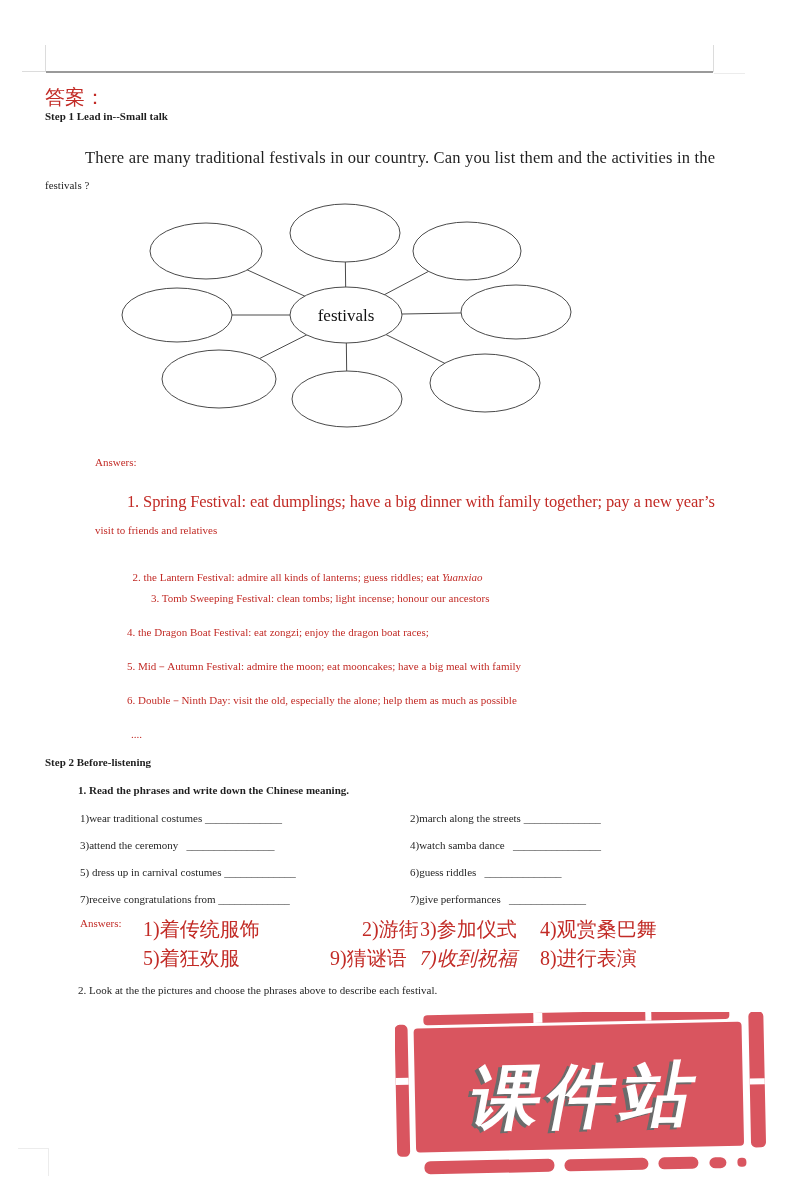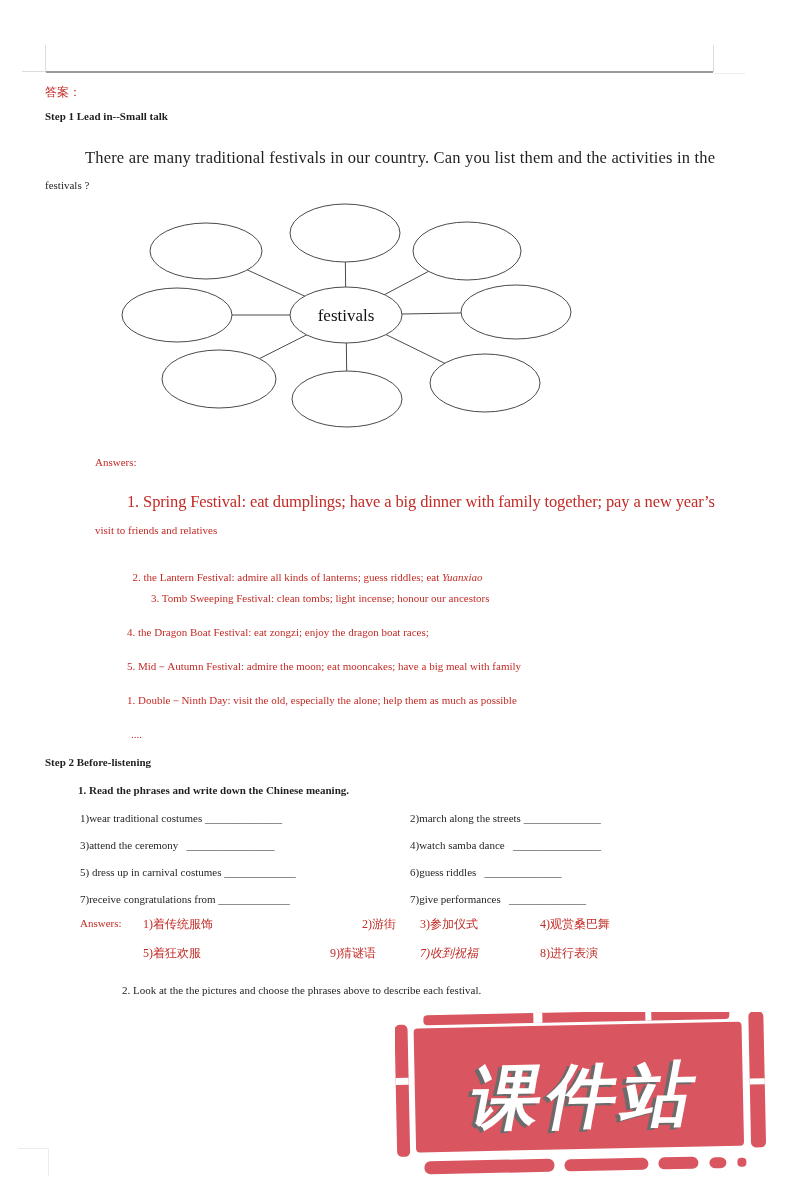--- a/index.html
+++ b/index.html
@@ -6,21 +6,21 @@
   html,body { background:#ffffff; }
   body {
     width:800px; height:1200px; position:relative; overflow:hidden;
     font-family:"Liberation Serif","DejaVu Serif",serif;
     color:#1f1f1f;
   }
   .abs { position:absolute; }
   .txt { font-size:11px; line-height:1.2; white-space:pre; }
   .bold { font-weight:bold; }
   .red  { color:#c22b26; }
-  .cjk  { font-size:12px; }
+  .cjk  { font-size:20px; }
   
   .edge-main { height:2px; background:#9a9a9a; }
   .edge-light { background:#dcdcdc; }
   .edge-faint { background:#ececec; }
   svg text { font-family:"Liberation Serif","DejaVu Serif",serif; }
   .stamp-text { font-family:"Liberation Sans","DejaVu Sans",sans-serif; }
 </style>
 </head>
 <body>
 
@@ -72,21 +72,21 @@
   <text x="32" y="18" font-size="16.5" fill="#c22b26" textLength="588" lengthAdjust="spacing">1. Spring Festival: eat dumplings; have a big dinner with family together; pay a new year’s</text>
 </svg>
 <div class="abs txt red" style="left:95px; top:524px;">visit to friends and relatives</div>
 
 <div class="abs txt red" style="left:127px; top:558px;">
   <span>2. the Lantern Festival: admire all kinds of lanterns; guess riddles; eat </span><i>Yuanxiao</i>
 </div>
 <div class="abs txt red" style="left:127px; top:592px;margin-left:24px;">3. Tomb Sweeping Festival: clean tombs; light incense; honour our ancestors</div>
 <div class="abs txt red" style="left:127px; top:626px;">4. the Dragon Boat Festival: eat zongzi; enjoy the dragon boat races;</div>
 <div class="abs txt red" style="left:127px; top:660px;">5. Mid－Autumn Festival: admire the moon; eat mooncakes; have a big meal with family</div>
-<div class="abs txt red" style="left:127px; top:694px;">1. Double－Ninth Day: visit the old, especially the alone; help them as much as possible</div>
+<div class="abs txt red" style="left:127px; top:694px;">6. Double－Ninth Day: visit the old, especially the alone; help them as much as possible</div>
 <div class="abs txt red" style="left:131px; top:728px;">....</div>
 
 <div class="abs txt bold" style="left:45px; top:756px;">Step 2 Before-listening</div>
 <div class="abs txt" style="left:78px; top:784px;font-weight:bold;">1. Read the phrases and write down the Chinese meaning.</div>
 
 <div class="abs txt" style="left:80px;  top:812px;">1)wear traditional costumes ______________</div>
 <div class="abs txt" style="left:410px; top:812px;text-align:center;">2)march along the streets ______________</div>
 <div class="abs txt" style="left:80px;  top:839px;">3)attend the ceremony   ________________</div>
 <div class="abs txt" style="left:410px; top:839px;">4)watch samba dance   ________________</div>
 <div class="abs txt" style="left:80px;  top:866px;">5) dress up in carnival costumes _____________</div>
@@ -97,21 +97,21 @@
 <div class="abs txt red" style="left:80px; top:917px;">Answers:</div>
 <div class="abs txt red cjk" style="left:143px; top:917px;">1)着传统服饰</div>
 <div class="abs txt red cjk" style="left:330px; top:917px;margin-left:32px;">2)游街</div>
 <div class="abs txt red cjk" style="left:420px; top:917px;">3)参加仪式</div>
 <div class="abs txt red cjk" style="left:540px; top:917px;">4)观赏桑巴舞</div>
 <div class="abs txt red cjk" style="left:143px; top:946px;">5)着狂欢服</div>
 <div class="abs txt red cjk" style="left:330px; top:946px;">9)猜谜语</div>
 <div class="abs txt red cjk" style="left:420px; top:946px;font-style:italic;">7)收到祝福</div>
 <div class="abs txt red cjk" style="left:540px; top:946px;">8)进行表演</div>
 
-<div class="abs txt" style="left:78px; top:984px;margin-left:44px;">2. Look at the the pictures and choose the phrases above to describe each festival.</div>
+<div class="abs txt" style="left:78px; top:984px;">2. Look at the the pictures and choose the phrases above to describe each festival.</div>
 
 <svg class="abs" style="left:395px; top:1012px;" width="380" height="168" viewBox="0 0 380 168">
   <g transform="rotate(-1.2 190 84)">
     <g fill="#d9555f">
       <rect x="20" y="13" width="328" height="124" rx="4"></rect>
       <rect x="30" y="0" width="306" height="10" rx="4"></rect>
       <rect x="1" y="9" width="13" height="132" rx="5"></rect>
       <rect x="355" y="3" width="15" height="136" rx="5"></rect>
       <rect x="28" y="146" width="130" height="13" rx="6"></rect>
       <rect x="168" y="147" width="84" height="12" rx="6"></rect>

